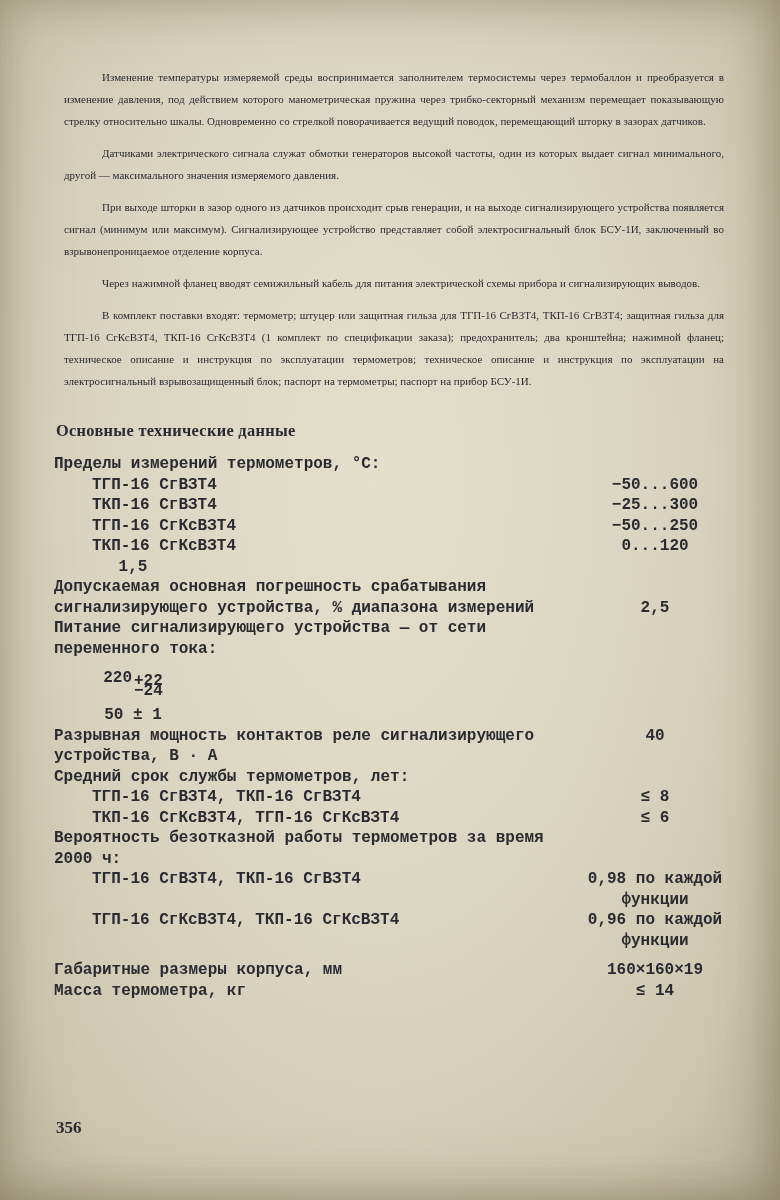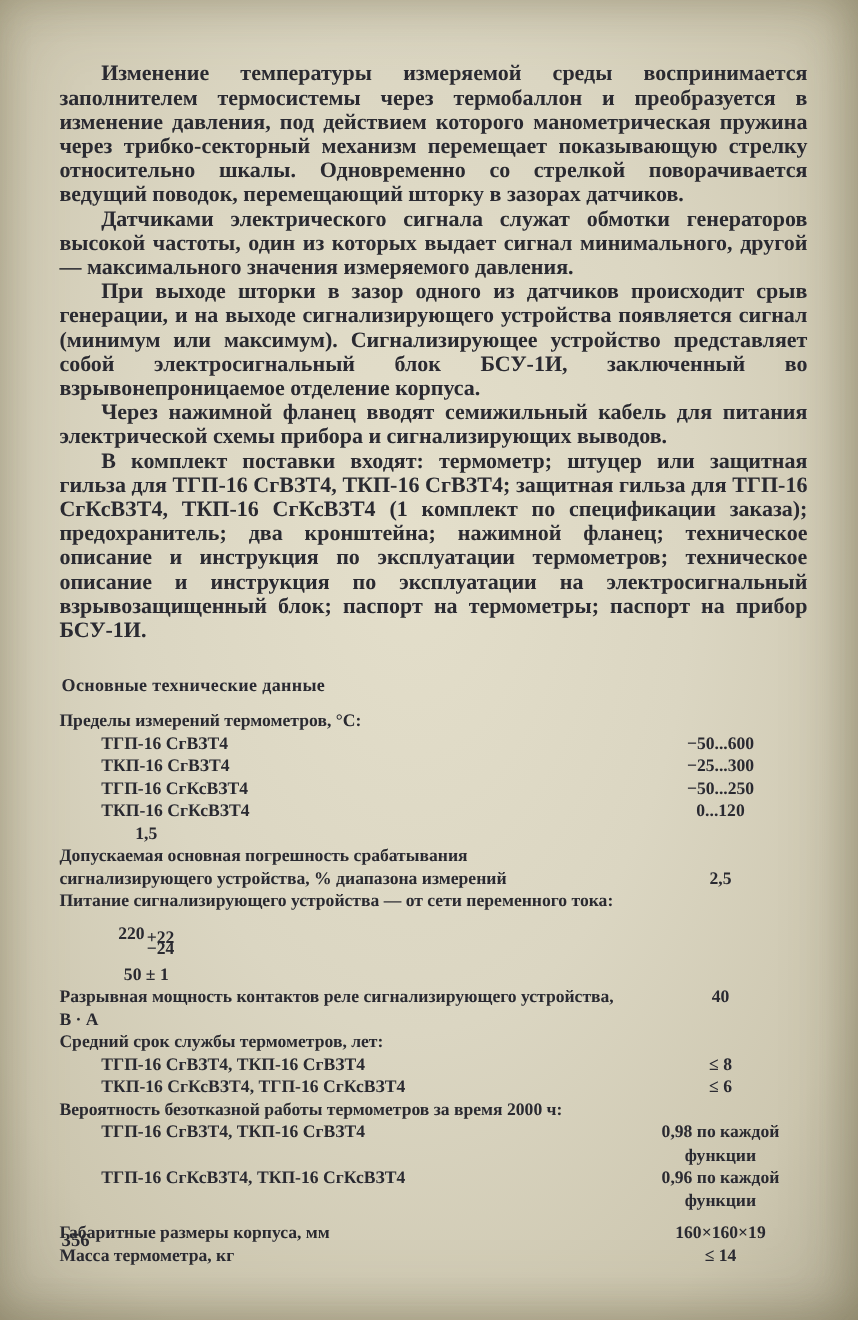--- a/index.html
+++ b/index.html
@@ -17,36 +17,37 @@
     background: radial-gradient(ellipse at 48% 40%, #e4dfcb 0%, #dbd6c2 45%, #cdc7b0 80%, #bab починка0 100%);
     background: radial-gradient(ellipse at 48% 40%, #e4dfcb 0%, #dbd6c2 45%, #cdc7b0 80%, #b8b29b 100%);
     box-shadow: inset 0 0 70px rgba(96, 86, 54, 0.28), inset -14px 0 40px rgba(96, 86, 54, 0.18), inset 0 -10px 30px rgba(96, 86, 54, 0.15);
   }
   .content {
     position: absolute;
     left: 54px; right: 46px; top: 56px;
     color: #2a2a31;
   }
   p.para {
-    margin: 0;
+    margin: 10px;
     text-indent: 38px;
     text-align: justify;
-    font-size: 20px;
+    font-size: 11px;
     line-height: 22px;
-    font-weight: 700;
+    font-weight: 400;
   }
   .heading {
     margin: 28px 0 12px 2px;
     font-size: 16.4px;
     line-height: 22px;
     font-weight: 700;
     letter-spacing: 0.3px;
   }
   .specs {
     margin-top: 0;
+    font-family: Liberation Mono, monospace;
   }
   .spec-row {
     display: flex;
     align-items: flex-start;
     font-size: 16px;
     line-height: 20.5px;
     font-weight: 600;
   }
   .spec-row.v-end { align-items: flex-end; }
   .spec-row.gap { margin-top: 9px; }

